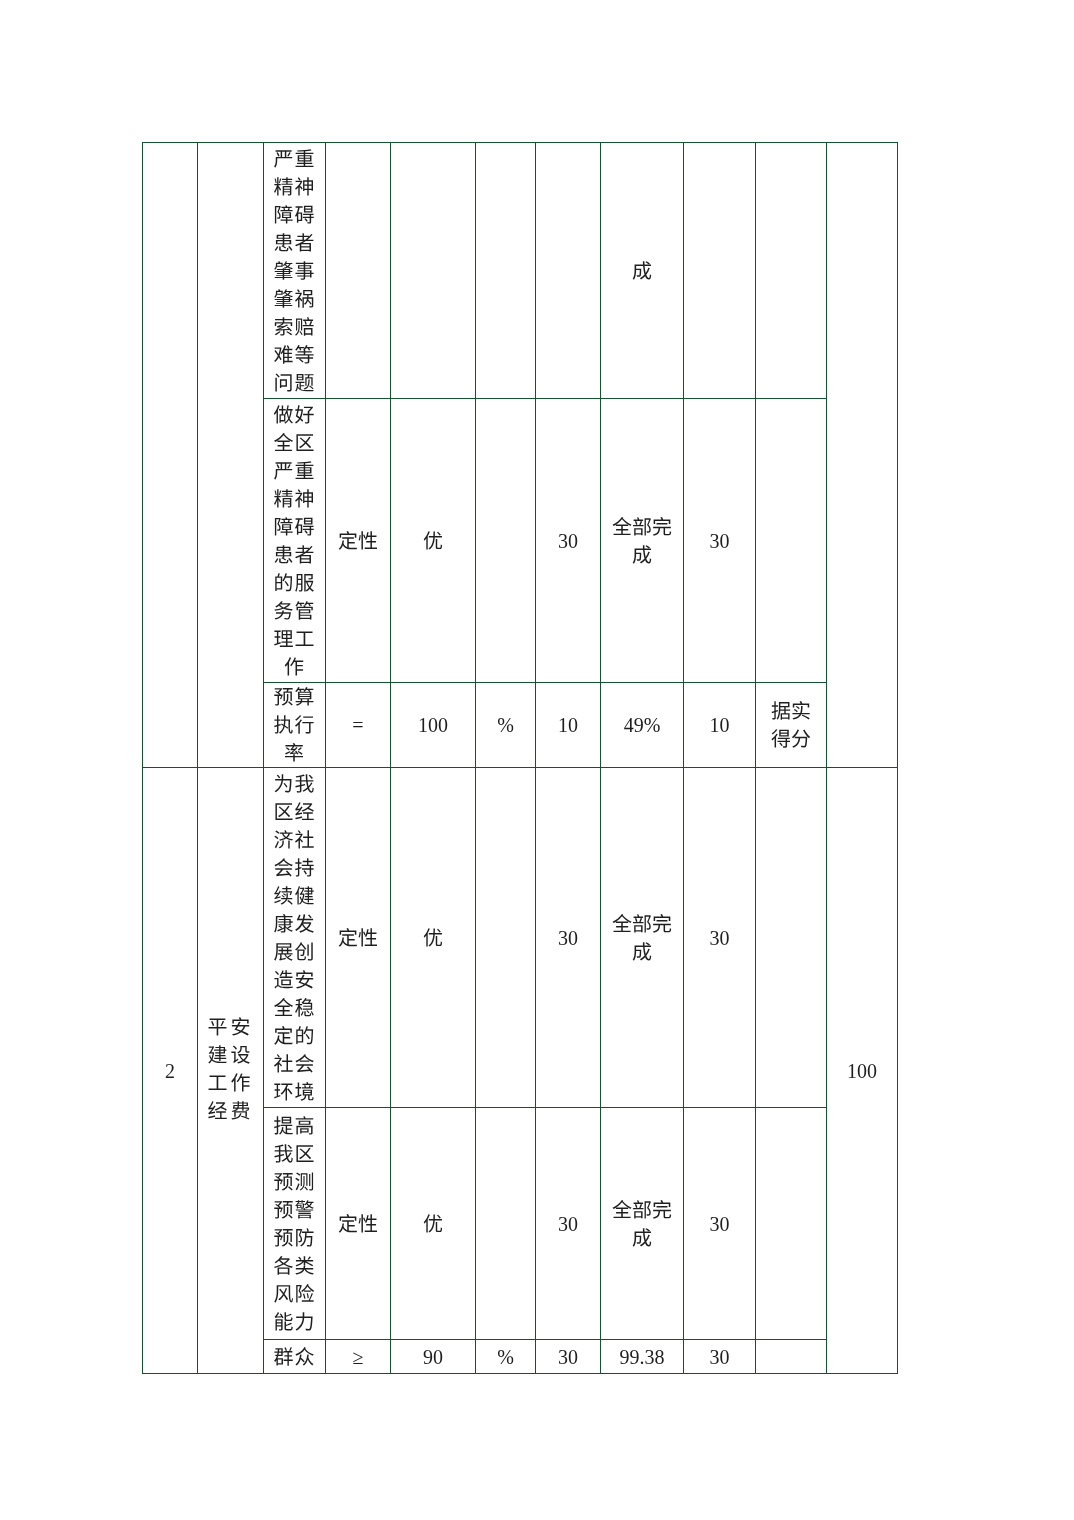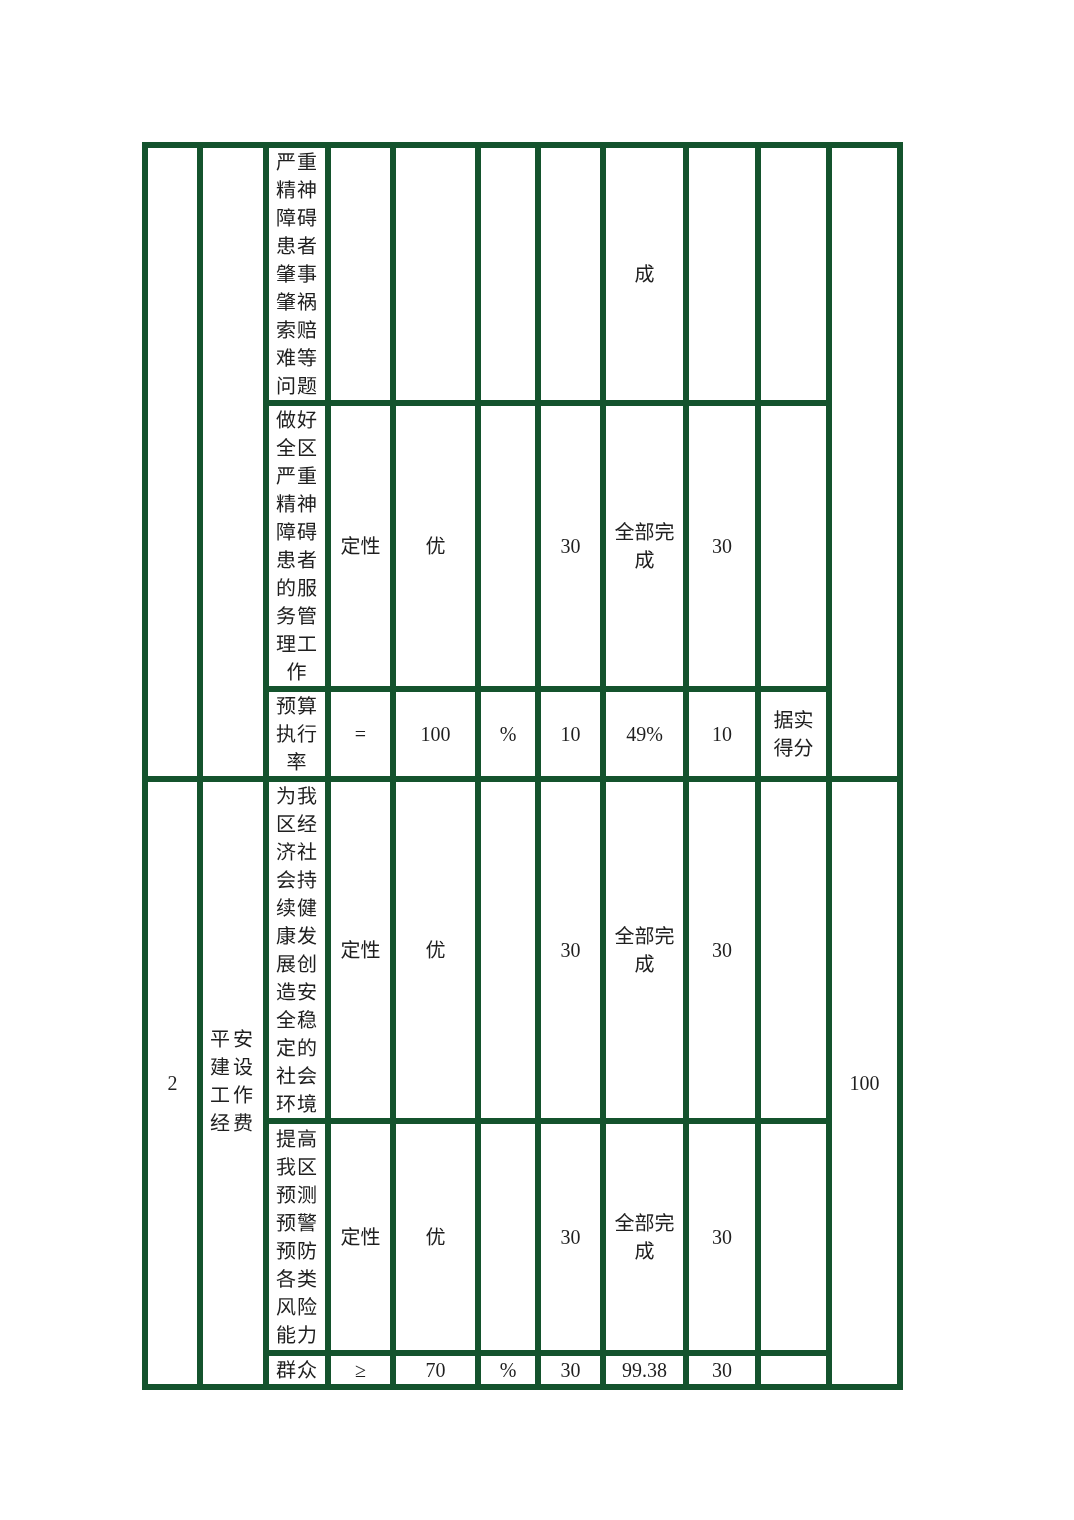--- a/index.html
+++ b/index.html
@@ -20,21 +20,21 @@
     top: 142px;
   }
   table.perf {
     border-collapse: collapse;
     table-layout: fixed;
     width: 755px;
     font-family: "Liberation Serif", "DejaVu Serif", serif;
     color: #1f1f1f;
   }
   table.perf td {
-    border: 6px solid #14532d;
+    border: 1px solid #14532d;
     padding: 0;
     text-align: center;
     vertical-align: middle;
     font-size: 20px;
     line-height: 28px;
     white-space: pre-line;
     overflow: hidden;
   }
   td.v-top {
     vertical-align: top;
@@ -169,21 +169,21 @@
           <td></td>
           <td>30</td>
           <td>全部完
 成</td>
           <td>30</td>
           <td></td>
         </tr>
         <tr style="height:34px">
           <td class="c-ind">群众</td>
           <td>≥</td>
-          <td>70</td>
+          <td>90</td>
           <td>%</td>
           <td>30</td>
           <td>99.38</td>
           <td>30</td>
           <td></td>
         </tr>
       </tbody>
     </table>
   </div>
 </div>

